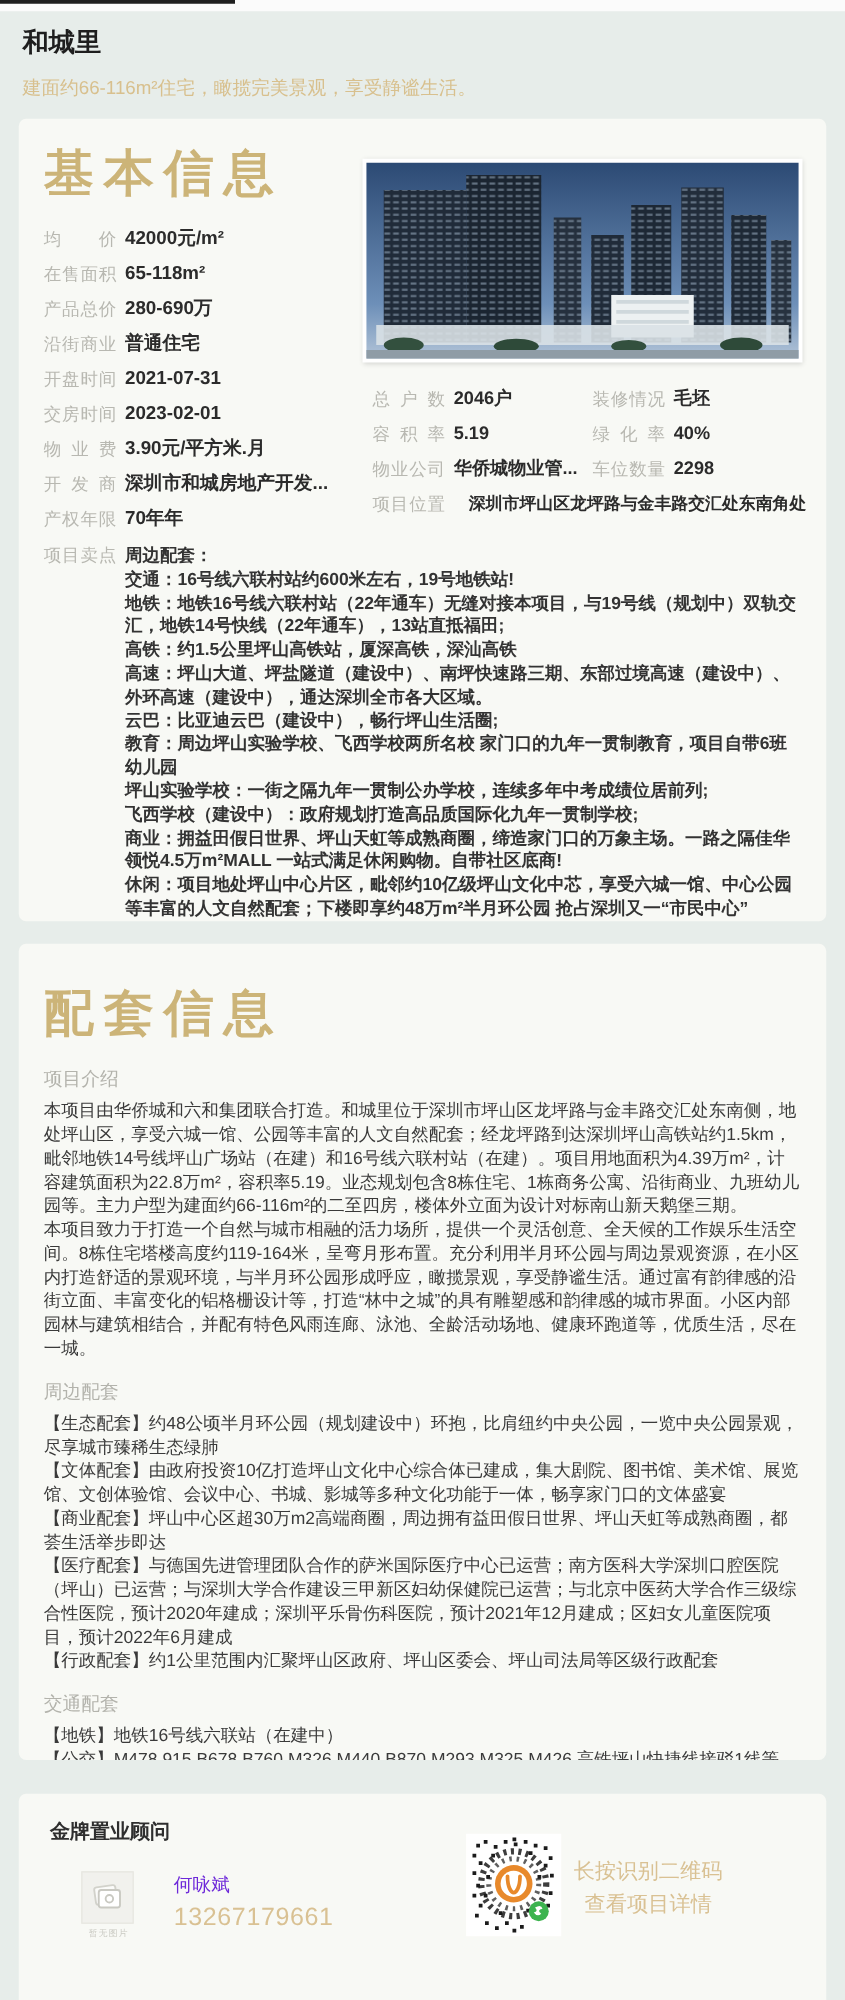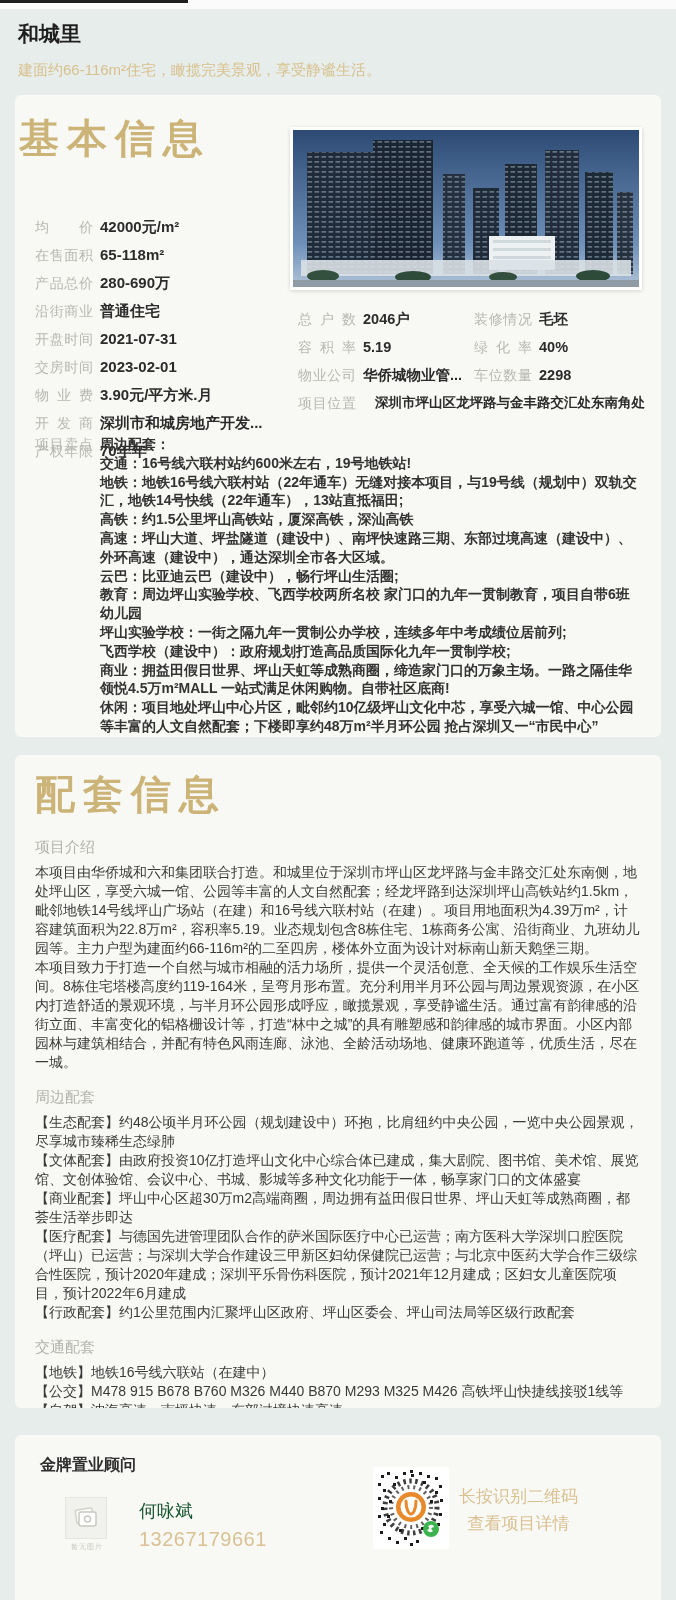--- a/index.html
+++ b/index.html
@@ -8,27 +8,27 @@
   .top-strip{position:absolute;top:0;left:0;right:0;height:9px;background:#fbfbfb;}
   .top-line{position:absolute;top:0;left:0;width:188px;height:3px;background:#1f1f1f;}
 
   .header{position:absolute;left:18px;top:20px;}
   .title{font-size:21px;font-weight:700;color:#1e1e1e;}
   .subtitle{margin-top:13px;font-size:15px;color:#d8c08e;}
 
   .card{position:absolute;left:15px;width:646px;background:#f8f9f5;border-radius:6px;
         box-sizing:border-box;}
   .card1{top:95px;height:642px;overflow:hidden;}
-  .card2{top:755px;height:653px;overflow:hidden;padding:12px 20px;}
+  .card2{top:755px;height:653px;overflow:hidden;padding:28px 20px;}
   .card3{top:1435px;height:180px;}
 
   .section-heading{font-size:40px;font-weight:700;color:#ccb478;letter-spacing:8px;margin:0;}
-  .card1 .section-heading{position:absolute;left:4px;top:16px;text-align:right;}
-
-  .left-col{position:absolute;left:20px;top:86px;width:252px;margin-top:36px;}
+  .card1 .section-heading{position:absolute;left:20px;top:16px;text-align:right;}
+
+  .left-col{position:absolute;left:20px;top:86px;width:252px;}
   .field-row{display:flex;margin-bottom:8px;line-height:20px;font-size:14px;}
   .f-label{width:58px;flex:none;text-align:justify;text-align-last:justify;color:#b8b8b1;}
   .f-value{margin-left:7px;color:#2b2b2b;font-weight:700;white-space:nowrap;font-size:15px;}
 
   .photo{position:absolute;left:275px;top:32px;width:352px;height:163px;margin:0;
          background:#ffffff;padding:3px;box-sizing:border-box;box-shadow:0 1px 4px rgba(0,0,0,.15);}
   .photo svg{display:block;width:100%;height:100%;}
 
   .right-grid{position:absolute;left:283px;top:214px;width:356px;}
   .rg-row{display:flex;margin-bottom:8px;line-height:20px;font-size:14px;}
@@ -49,21 +49,21 @@
   .sub-heading.first{margin-top:16px;}
   .para{font-size:14px;line-height:19px;color:#3a3a3a;font-weight:500;margin:0;}
 
   .advisor-heading{position:absolute;left:25px;top:20px;font-size:16px;font-weight:700;color:#2e2e2e;margin:0;}
   .agent{position:absolute;left:50px;top:62px;display:flex;}
   .ph-wrap{width:44px;text-align:center;}
   .ph-box{width:40px;height:40px;background:#f1f1ed;border:1px solid #e6e6e0;
           display:flex;align-items:center;justify-content:center;}
   .ph-cap{font-size:7px;color:#c9c9c2;margin-top:3px;letter-spacing:1px;}
   .agent-info{margin-left:30px;padding-top:2px;}
-  .agent-name{font-size:18px;color:#14532d;}
+  .agent-name{font-size:15px;color:#6d28d9;}
   .agent-phone{font-size:20px;color:#d9c193;margin-top:5px;letter-spacing:.5px;}
   .qr{position:absolute;left:358px;top:32px;width:76px;height:82px;background:#fff;}
   .qr svg{display:block;width:100%;height:100%;}
   .qr-hint{position:absolute;left:444px;top:48px;font-size:17px;color:#d9c193;
            line-height:27px;text-align:center;}
 </style>
 </head>
 <body>
 
 <div class="page">

